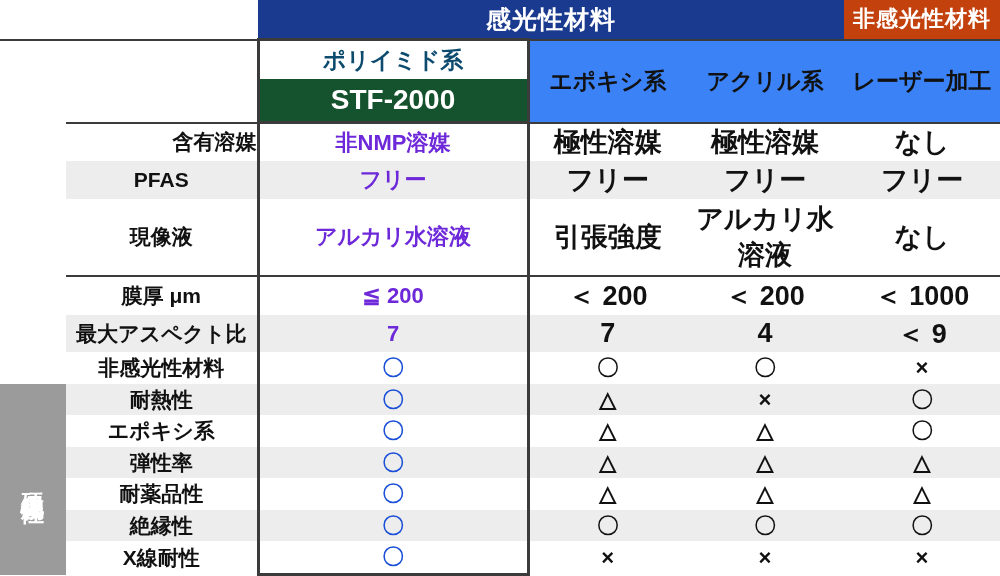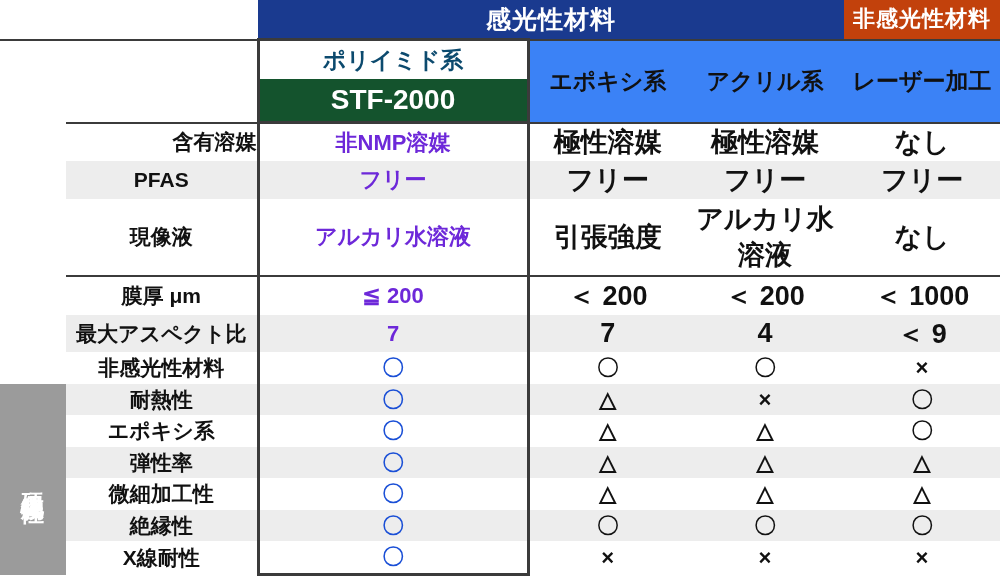--- a/index.html
+++ b/index.html
@@ -249,21 +249,21 @@
         <td class="cell sym">〇</td>
       </tr>
       <tr class="band-alt">
         <td class="rowlabel shade">弾性率</td>
         <td class="cell-stf sym sym-blue shade">〇</td>
         <td class="cell sym shade">△</td>
         <td class="cell sym shade">△</td>
         <td class="cell sym shade">△</td>
       </tr>
       <tr class="band">
-        <td class="rowlabel">微細加工性</td>
+        <td class="rowlabel">耐薬品性</td>
         <td class="cell-stf sym sym-blue">〇</td>
         <td class="cell sym">△</td>
         <td class="cell sym">△</td>
         <td class="cell sym">△</td>
       </tr>
       <tr class="band-alt">
         <td class="rowlabel shade">絶縁性</td>
         <td class="cell-stf sym sym-blue shade">〇</td>
         <td class="cell sym shade">〇</td>
         <td class="cell sym shade">〇</td>

